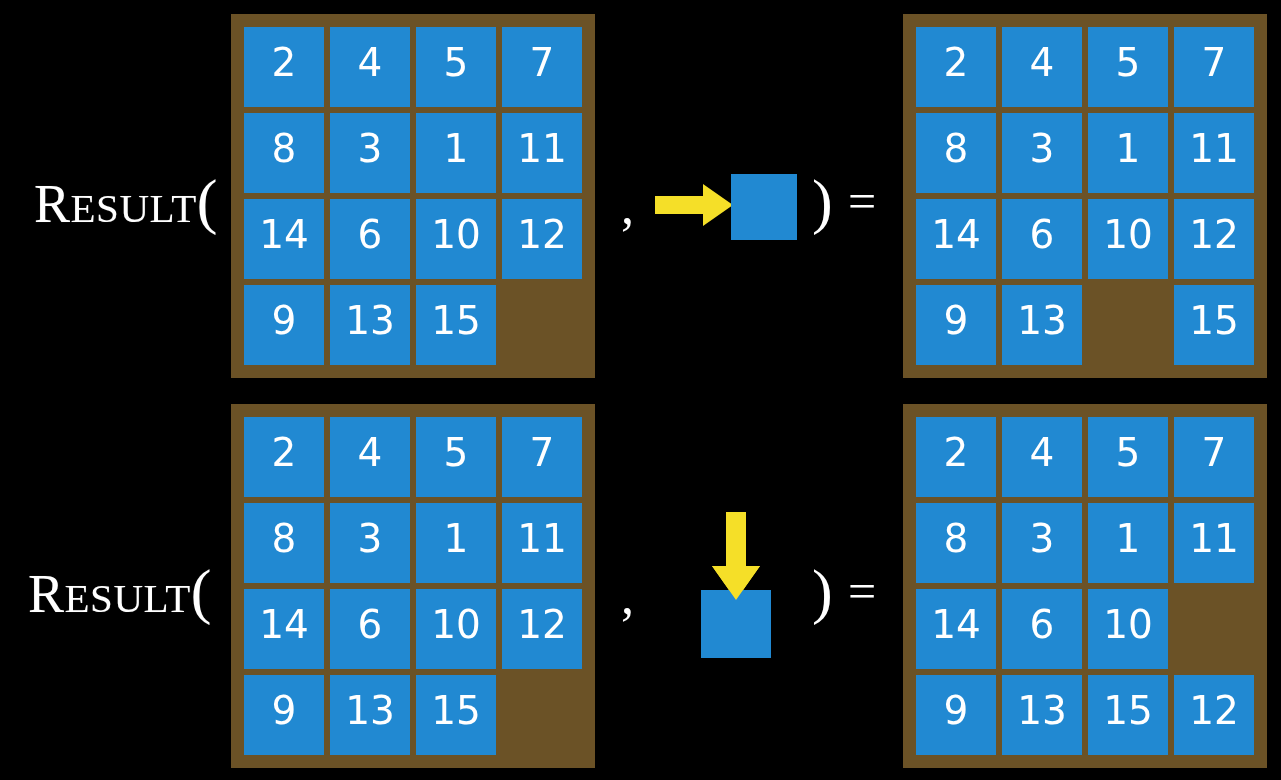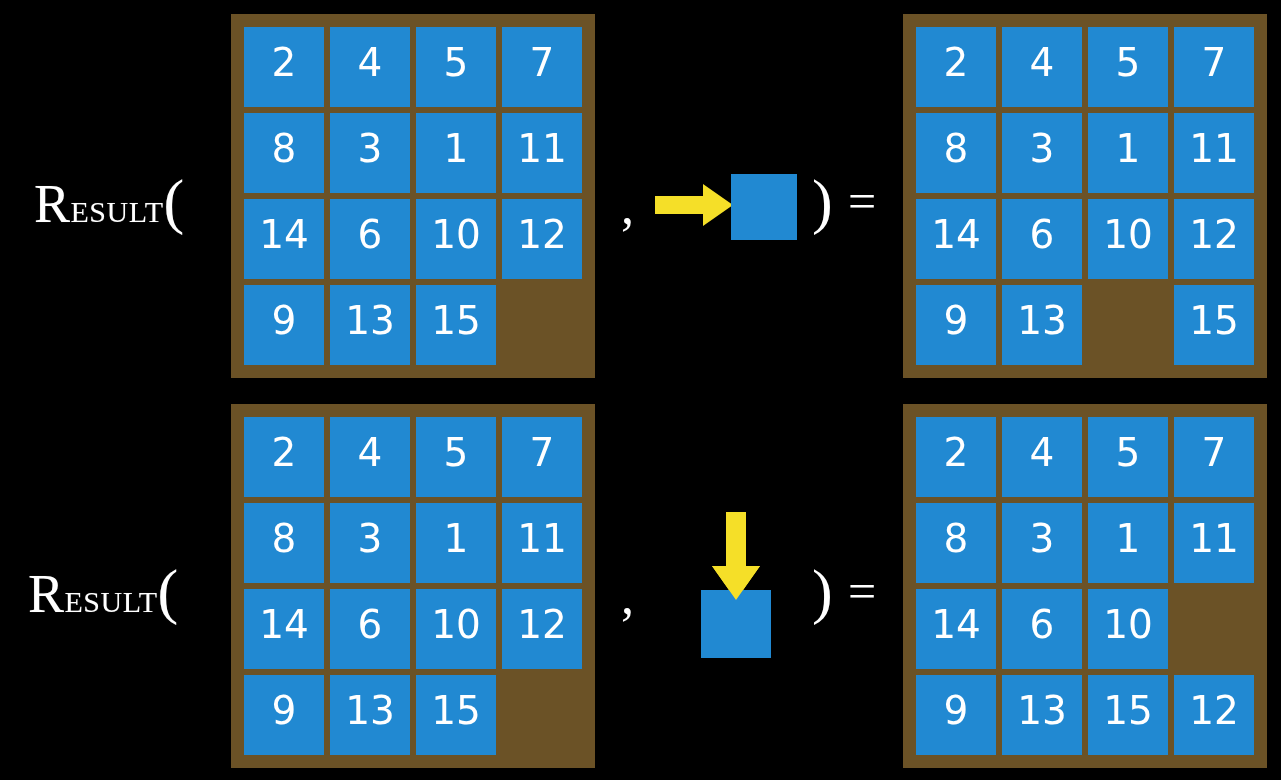--- a/index.html
+++ b/index.html
@@ -33,21 +33,21 @@
   
   .result-label {
     position: absolute;
     color: #ffffff;
     font-family: "Liberation Serif", serif;
     white-space: nowrap;
     letter-spacing: 0.5px;
     text-shadow: 0 0 1px rgba(255,255,255,0.25);
   }
   .result-label .big  { font-size: 54px; }
-  .result-label .caps { font-size: 30px; text-align: right; }
+  .result-label .caps { font-size: 41px; text-align: right; }
   .result-label .paren{ font-size: 62px; }
 
   
   .board {
     position: absolute;
     background: #6b5226;
     box-sizing: border-box;
     padding: 13px;
     display: grid;
     grid-template-columns: repeat(4, 80px);

